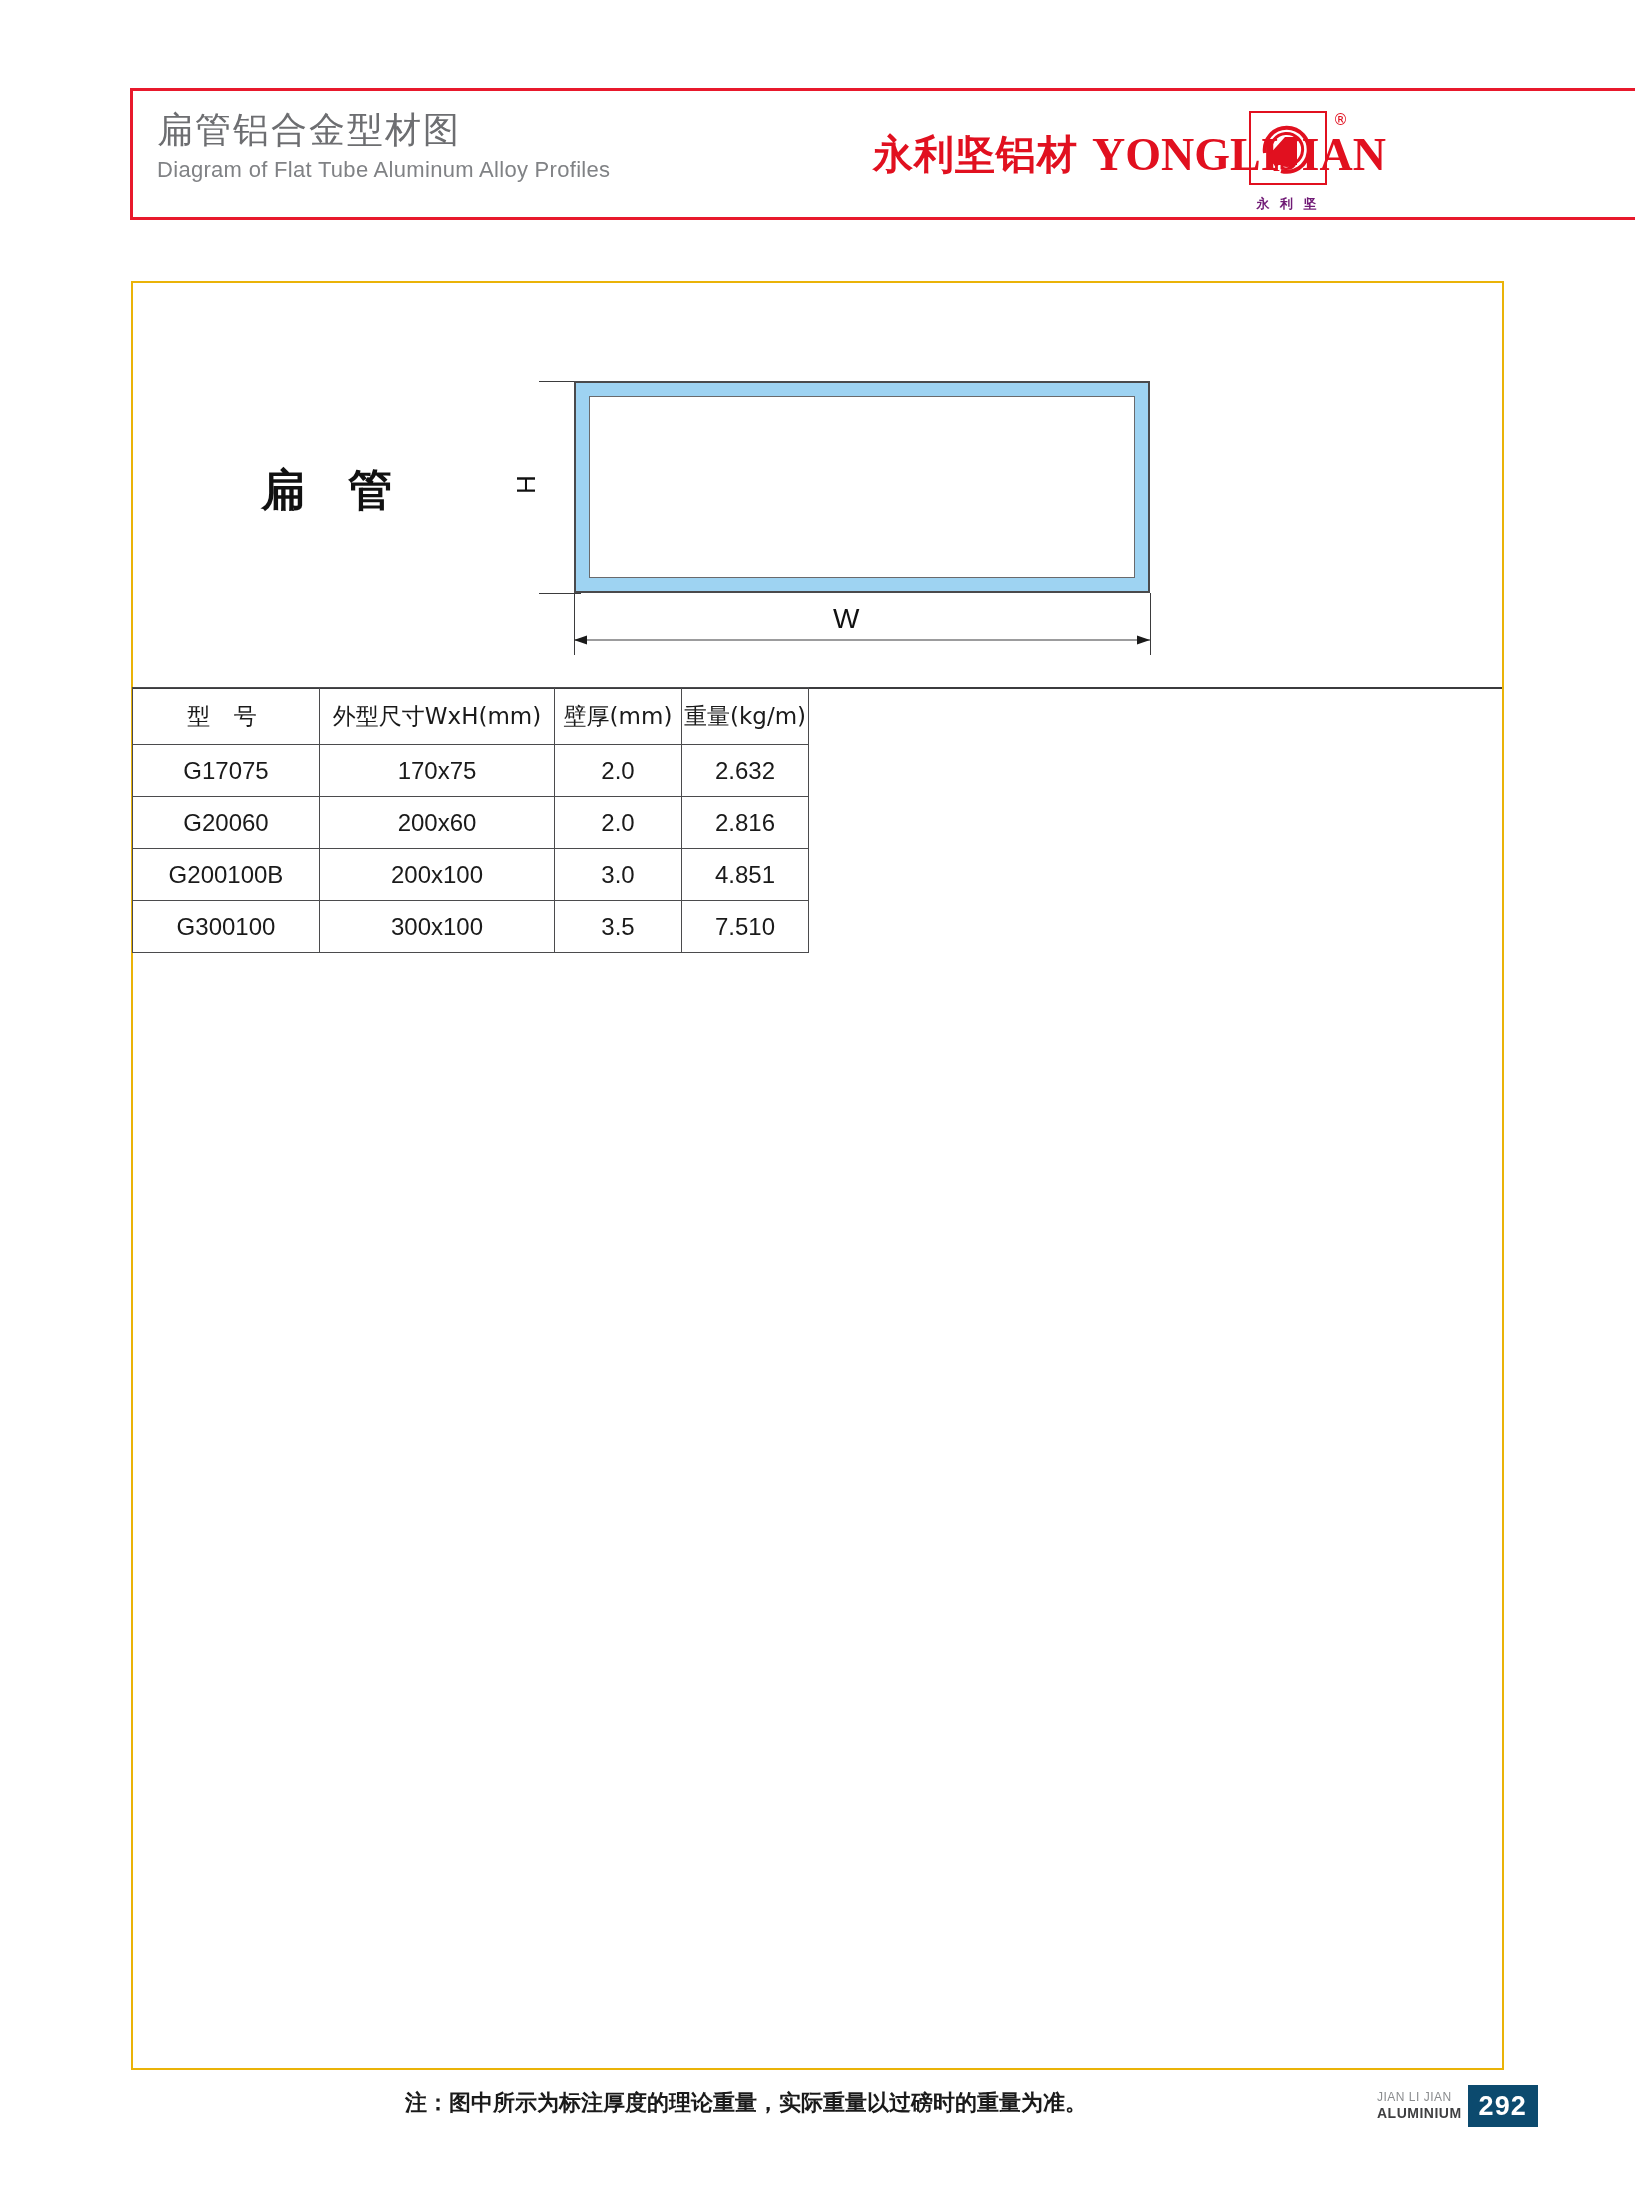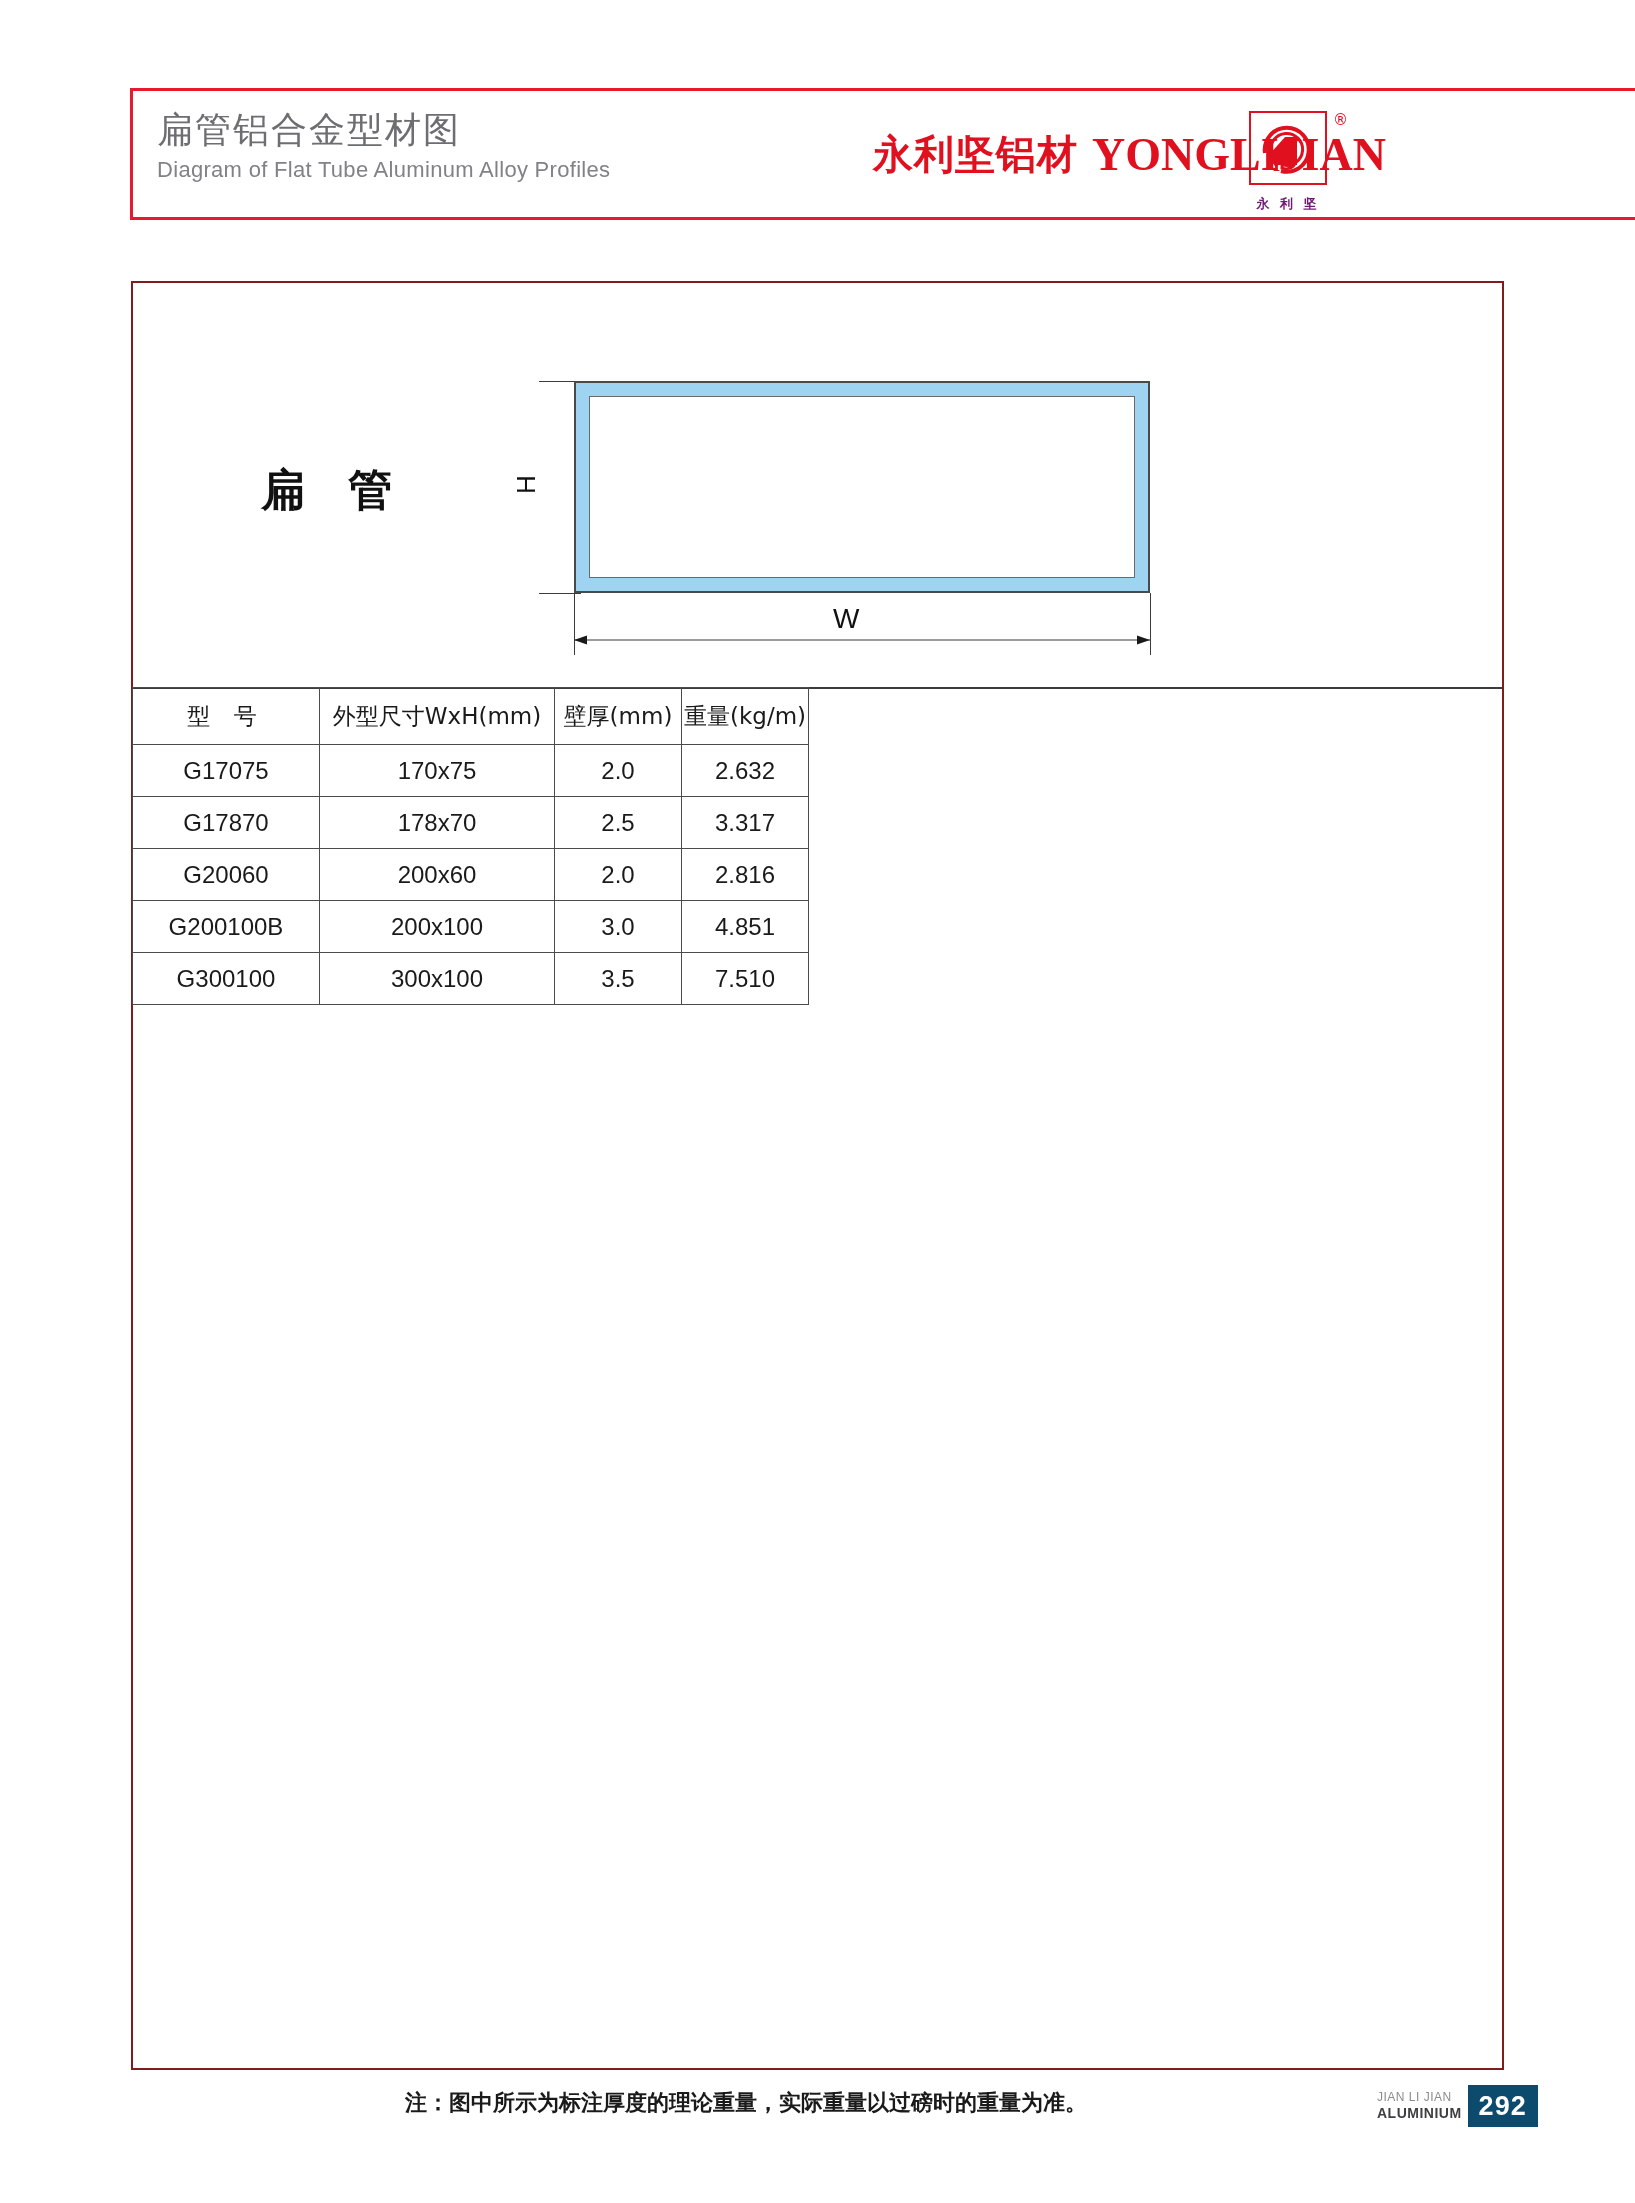--- a/index.html
+++ b/index.html
@@ -121,21 +121,21 @@
     margin-top: 8px;
   }
 
   
   .page-frame {
     position: absolute;
     left: 131px;
     top: 281px;
     width: 1373px;
     height: 1789px;
-    border: 2px solid #7f1d1d;
+    border: 2px solid #eab308;
     box-sizing: border-box;
   }
   
   .drawing-divider {
     position: absolute;
     left: 0;
     top: 404px;
     width: 100%;
     height: 0;
     border-top: 2px solid #3b3b3d;
@@ -403,26 +403,20 @@
         <th class="col-thick">壁厚(mm)</th>
         <th class="col-weight">重量(kg/m)</th>
       </tr>
     </thead>
     <tbody>
       <tr>
         <td>G17075</td>
         <td>170x75</td>
         <td>2.0</td>
         <td>2.632</td>
-      </tr>
-      <tr>
-        <td>G17870</td>
-        <td>178x70</td>
-        <td>2.5</td>
-        <td>3.317</td>
       </tr>
       <tr>
         <td>G20060</td>
         <td>200x60</td>
         <td>2.0</td>
         <td>2.816</td>
       </tr>
       <tr>
         <td>G200100B</td>
         <td>200x100</td>

